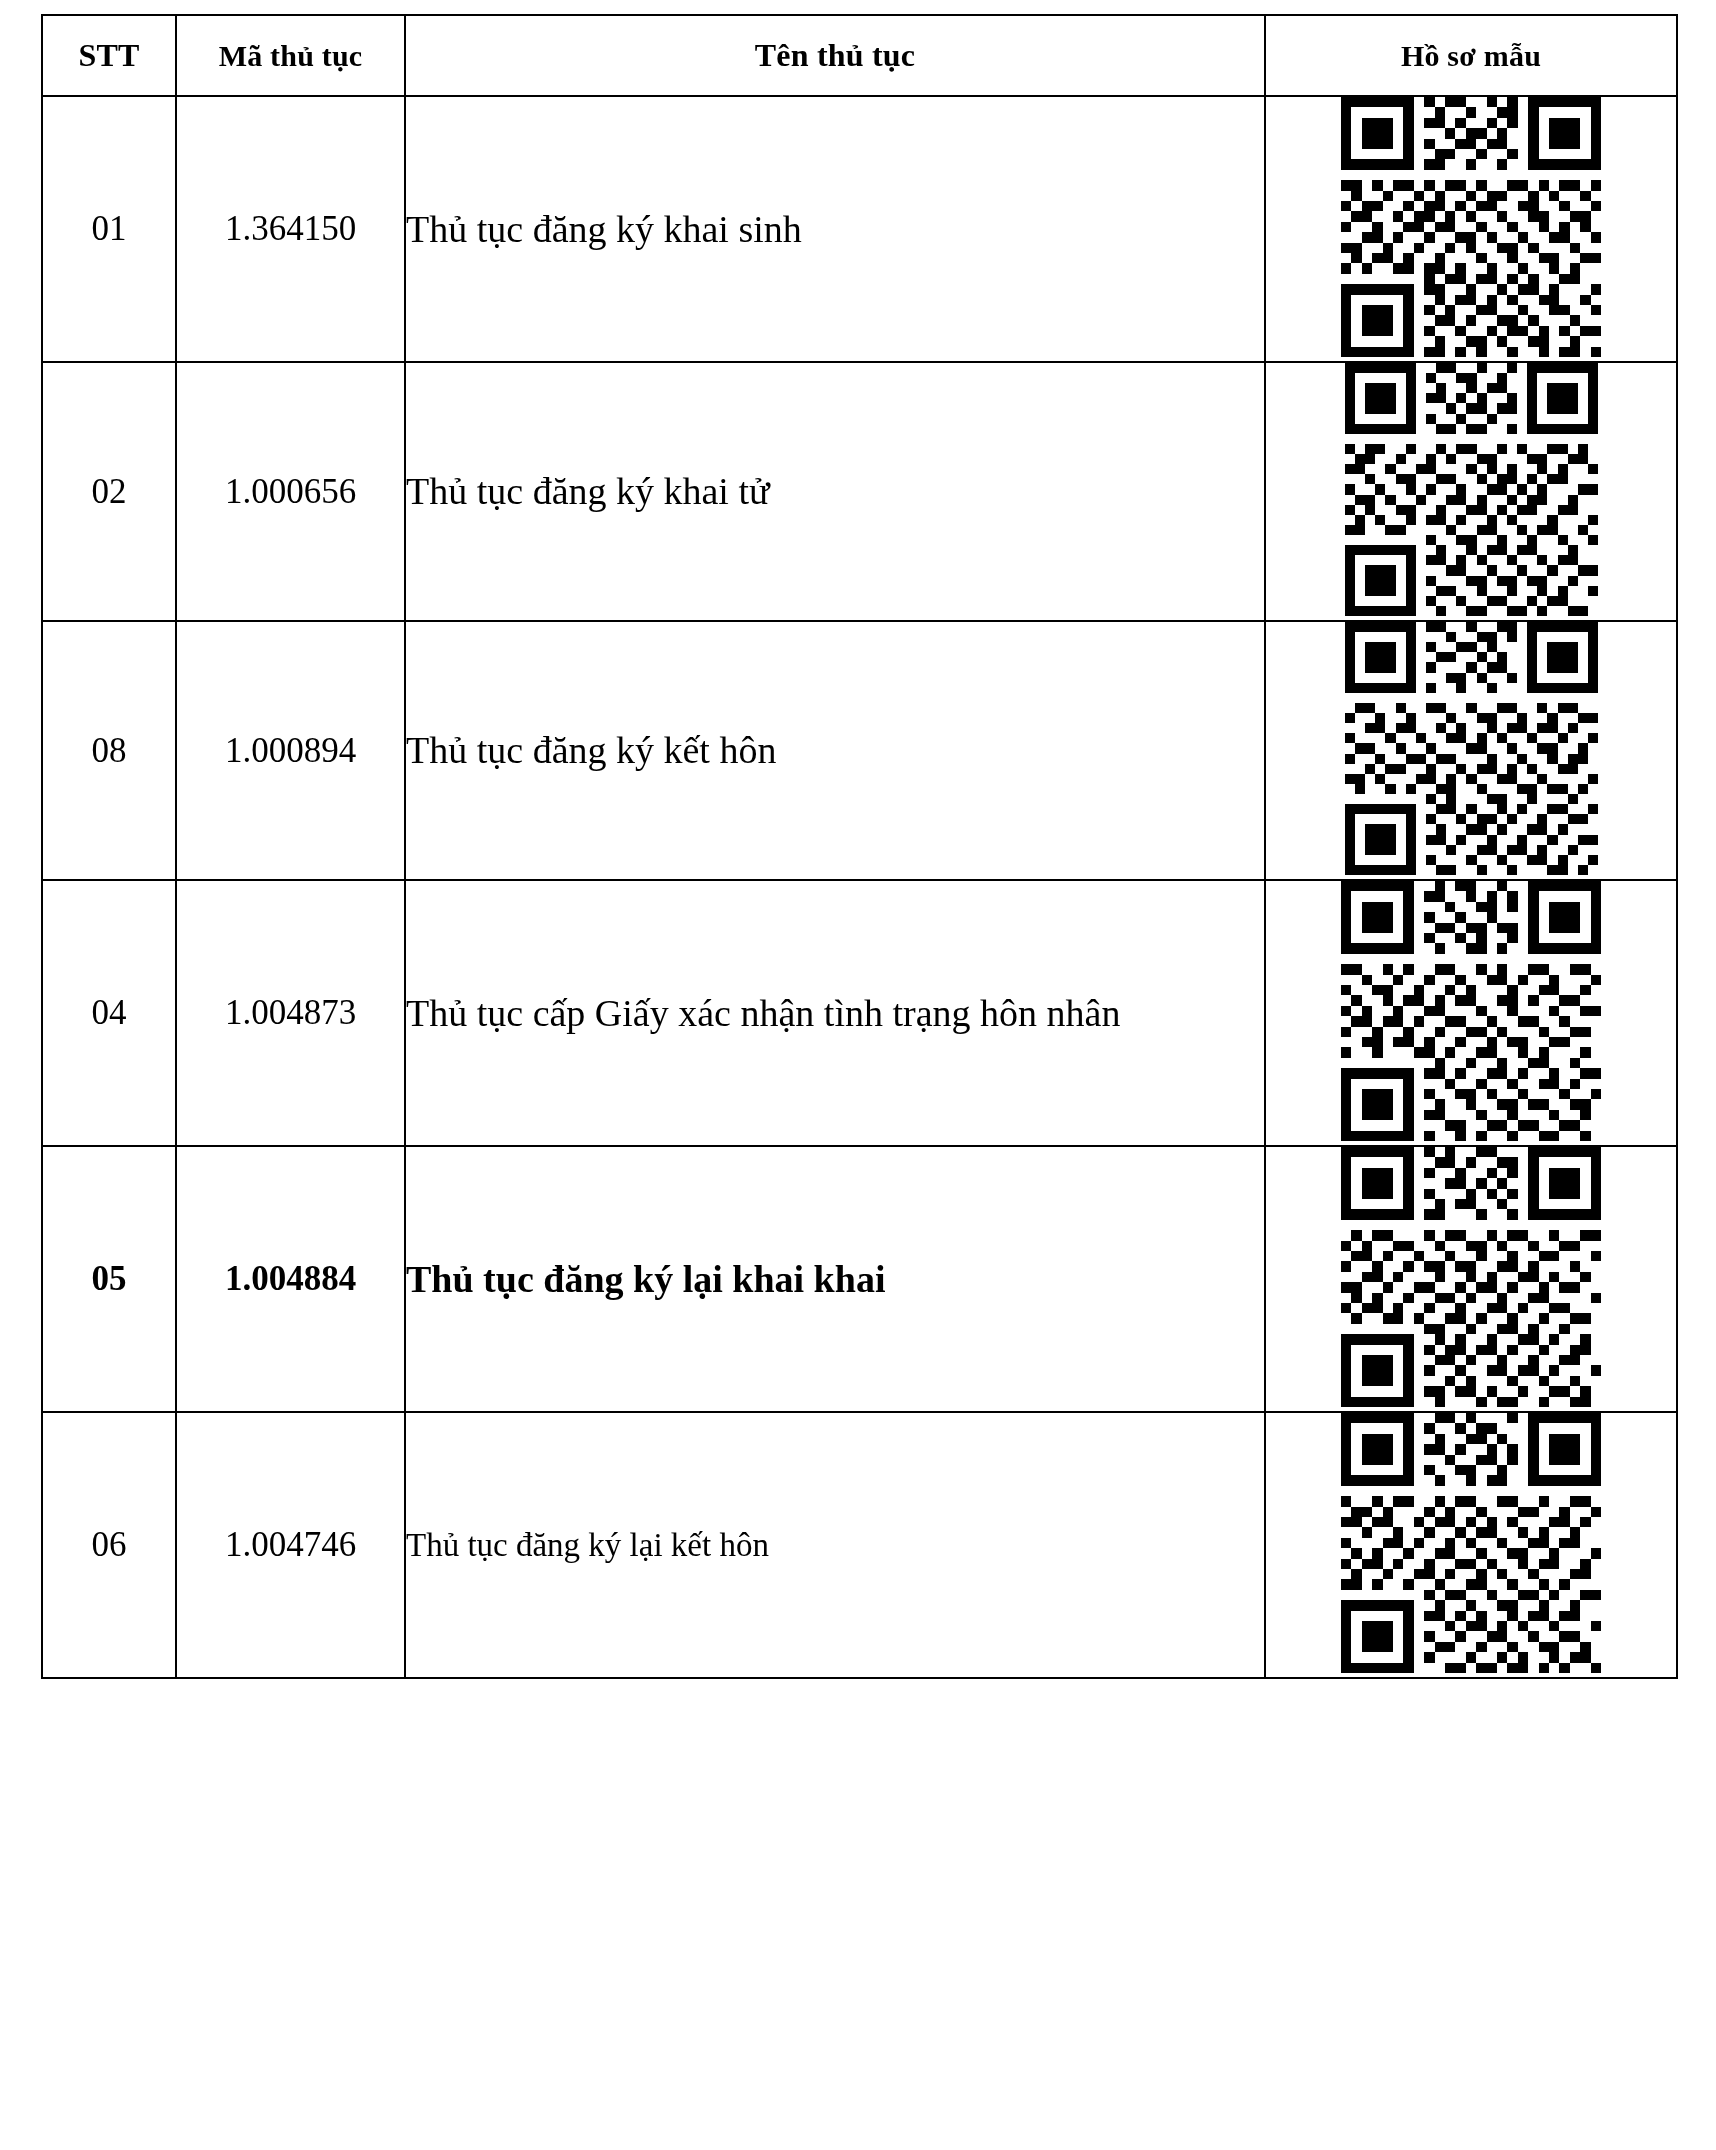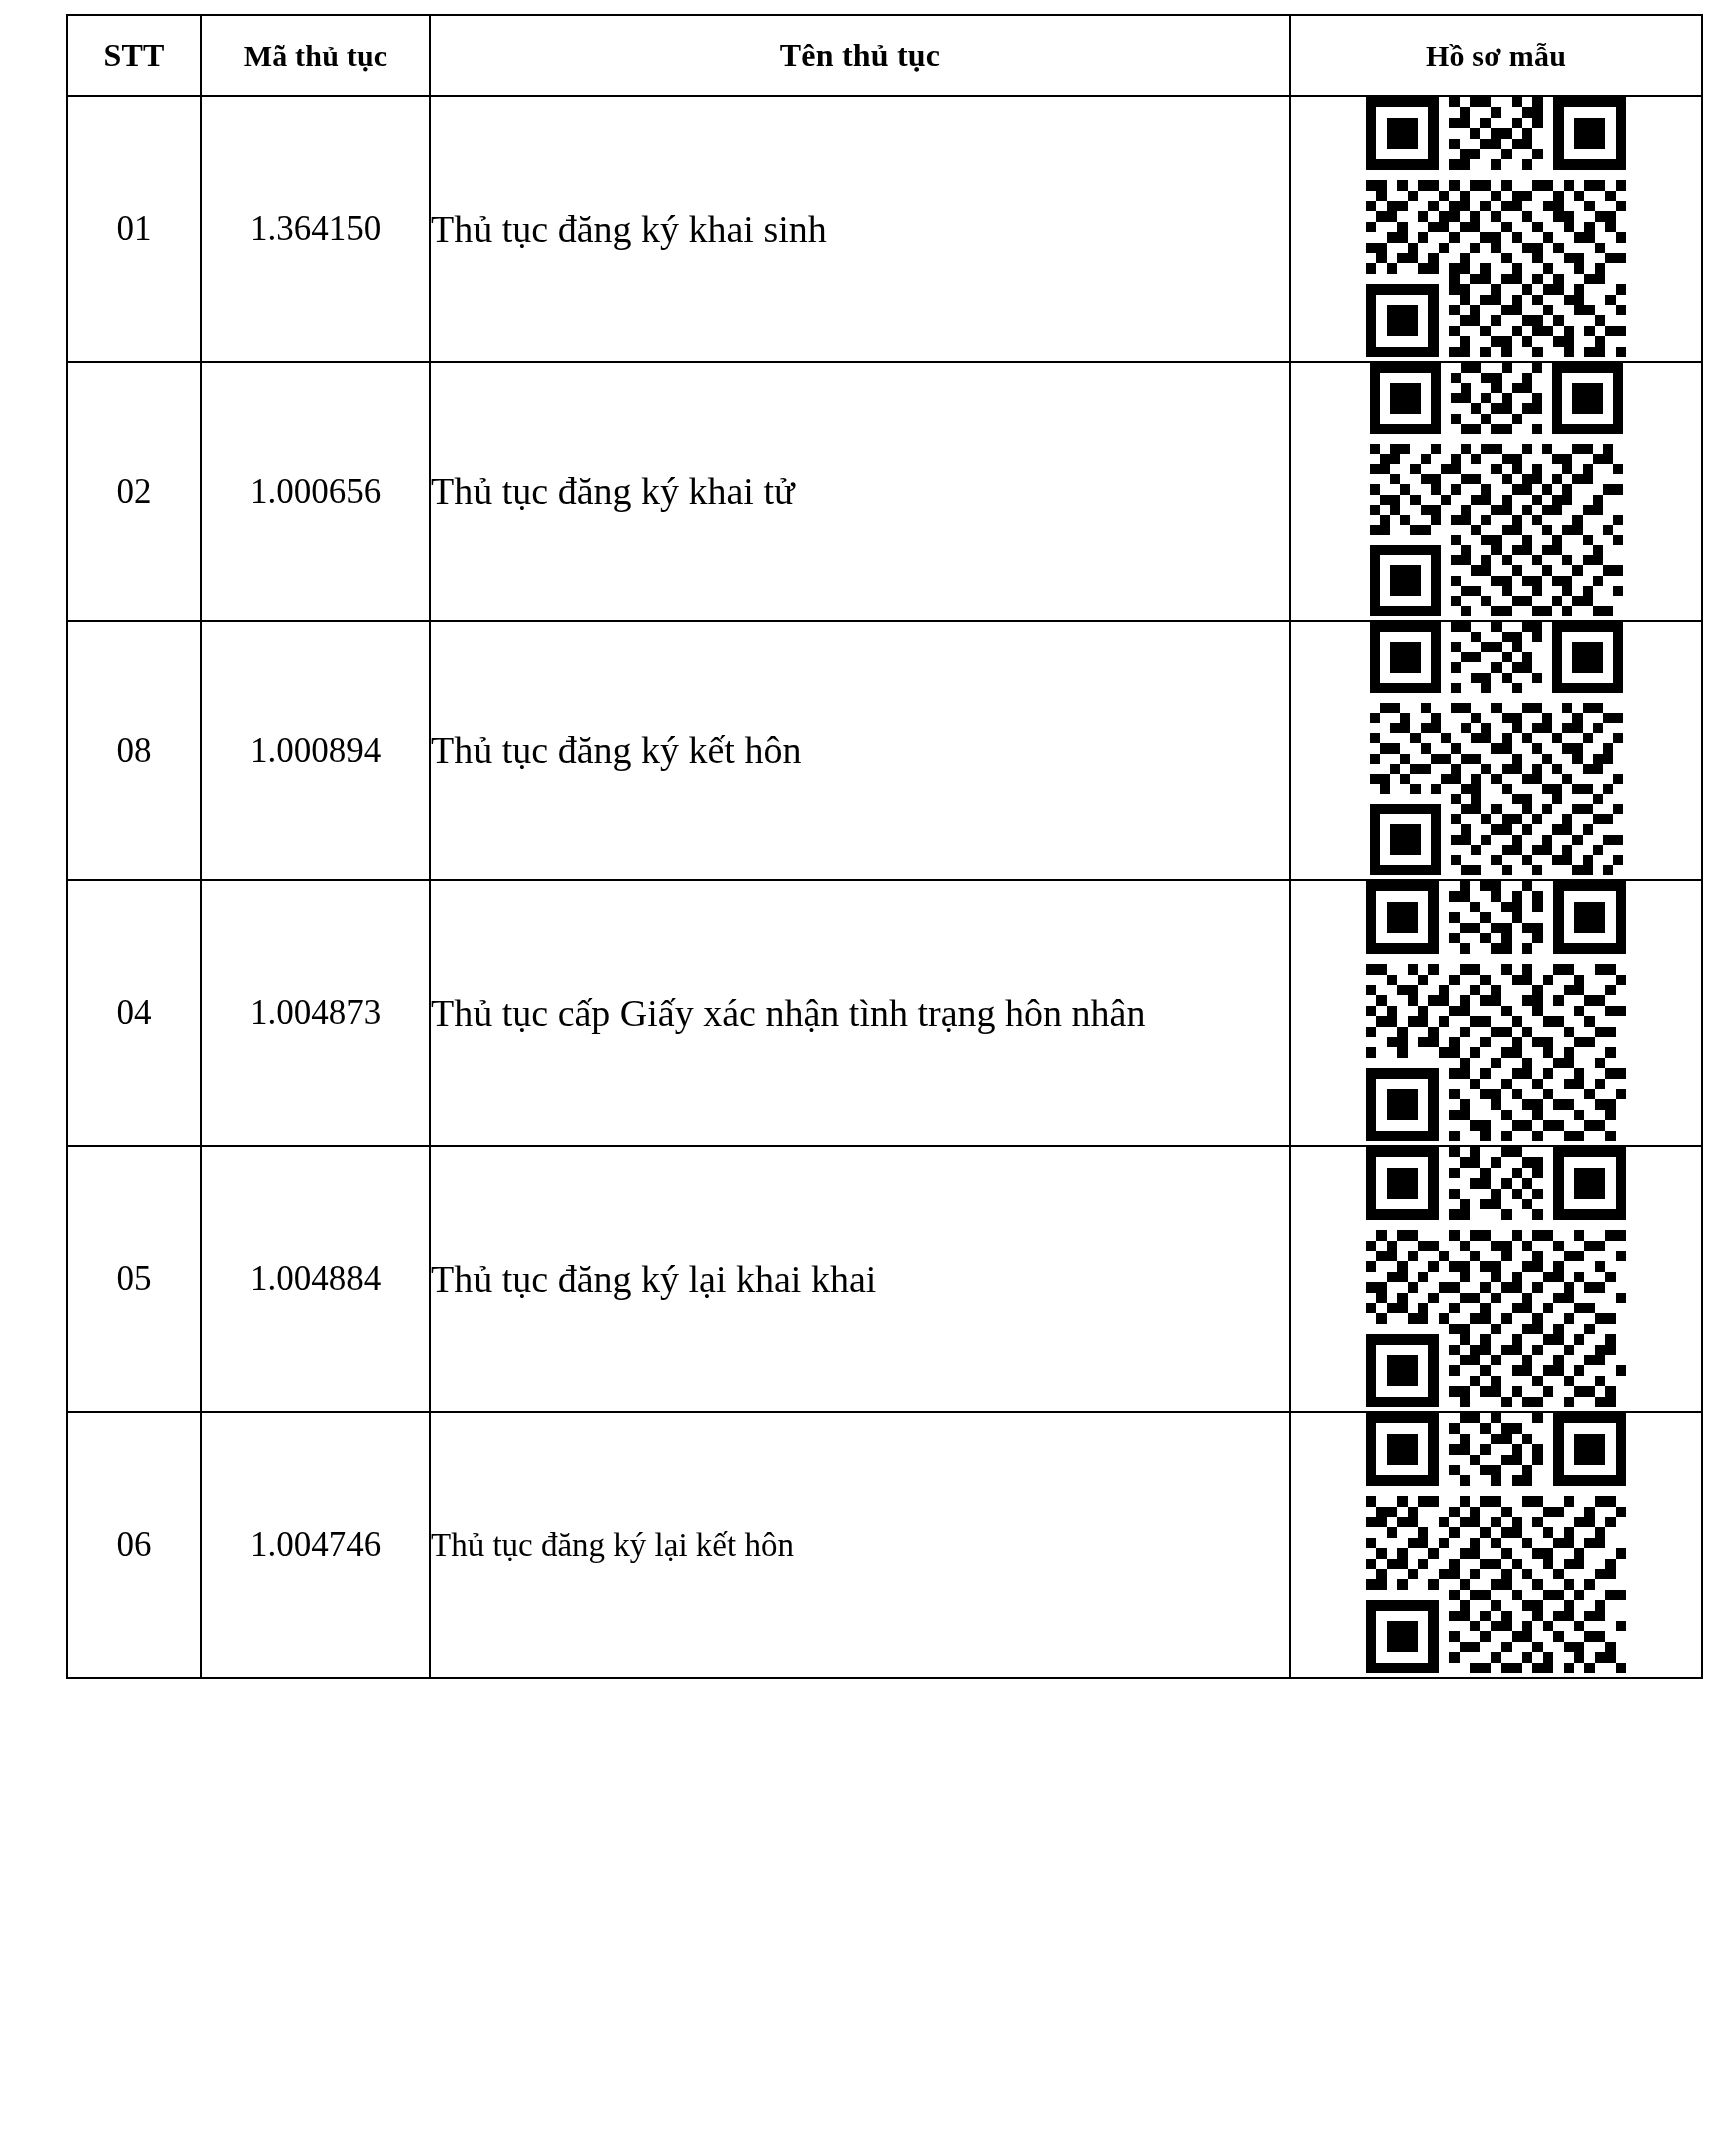--- a/index.html
+++ b/index.html
@@ -11,21 +11,21 @@
     width: 1717px;
     height: 2151px;
     font-family: "Liberation Serif", serif;
     color: #000000;
     -webkit-font-smoothing: antialiased;
   }
   .page {
     box-sizing: border-box;
     width: 1717px;
     height: 2151px;
-    padding: 14px 41px 0 66px;
+    padding: 14px 41px 0 41px;
   }
   table.proc-table {
     border-collapse: collapse;
     table-layout: fixed;
     width: 1635px;
     margin: 0;
   }
   table.proc-table td,
   table.proc-table th {
     border: 2.4px solid #000000;
@@ -785,21 +785,21 @@
                   <rect x="13" y="24" width="1" height="1"></rect>
                   <rect x="16" y="24" width="1" height="1"></rect>
                   <rect x="19" y="24" width="2" height="1"></rect>
                   <rect x="23" y="24" width="1" height="1"></rect>
               </g>
             </svg>
           </span>
         </td>
       </tr>
 
-      <tr style="height:207px;">
+      <tr style="height:207px;font-weight:bold;">
         <td class="cell-stt">05</td>
         <td class="cell-code">1.004884</td>
         <td class="cell-name">Thủ tục đăng ký lại khai khai</td>
         <td class="cell-qr">
           <span class="qr-wrap">
             <svg class="qr" width="260" height="260" viewBox="0 0 25 25">
               <rect width="25" height="25" fill="#fff"></rect>
               <g fill="#000">
                 <rect x="0" y="0" width="7" height="1"></rect>
                   <rect x="0" y="6" width="7" height="1"></rect>

